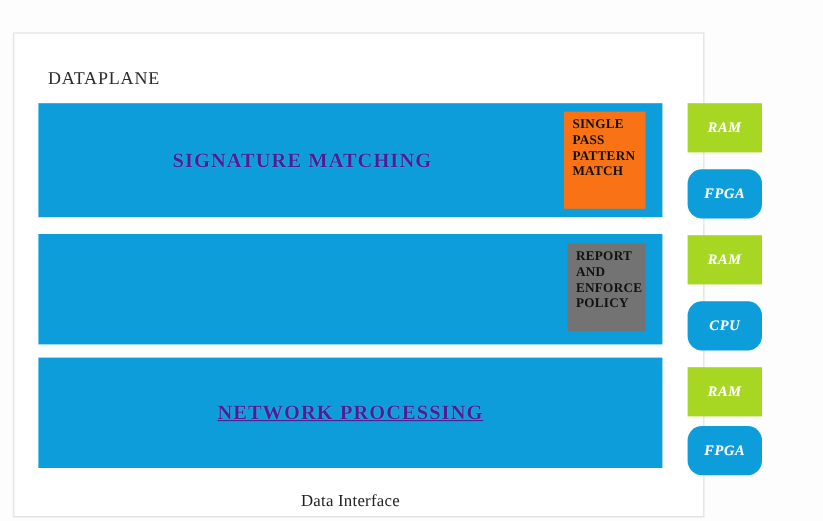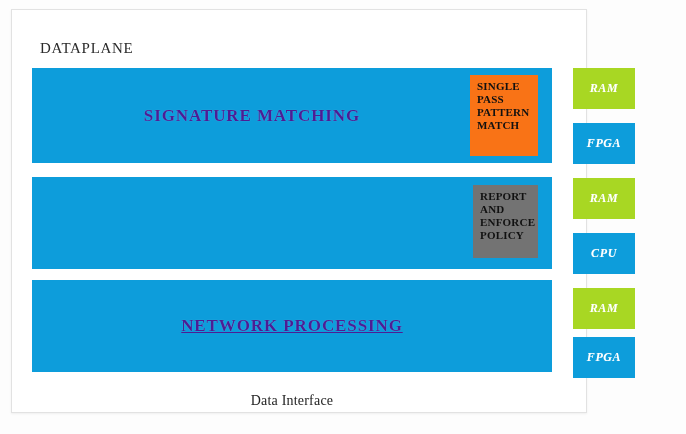--- a/index.html
+++ b/index.html
@@ -19,21 +19,21 @@
     position: relative;
     width: 686px;
     height: 434px;
     background: #fdfdfd;
   }
 
   
   .frame {
     position: absolute;
     left: 11px;
-    top: 9px;
+    top: 27px;
     width: 576px;
     height: 404px;
     background: #ffffff;
     border: 1px solid #e2e2e2;
     box-sizing: border-box;
     box-shadow: 0 1px 2px rgba(0,0,0,0.06);
   }
 
   
   .dataplane-title {
@@ -119,21 +119,21 @@
     font-size: 12px;
     letter-spacing: 0.6px;
     display: flex;
     align-items: center;
     justify-content: center;
     box-sizing: border-box;
     text-shadow: 0 0 1px rgba(255,255,255,0.3);
     font-style: italic;
   }
   .chip.ram  { background: #a8d723; }
-  .chip.blue { background: #0d9ddb; }
+  .chip.blue { background: #0d9ddb; border-radius: 12px; }
 
   .chip.c0 { top: 58px;  }
   .chip.c1 { top: 113px; }
   .chip.c2 { top: 168px; }
   .chip.c3 { top: 223px; }
   .chip.c4 { top: 278px; }
   .chip.c5 { top: 327px; }
 
   
   .data-interface {

